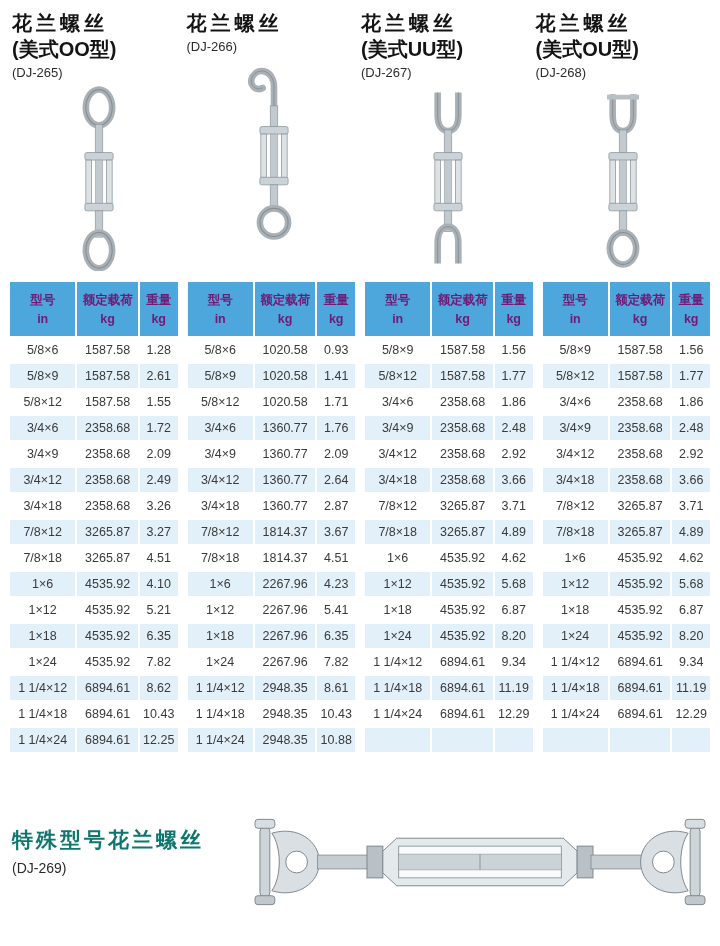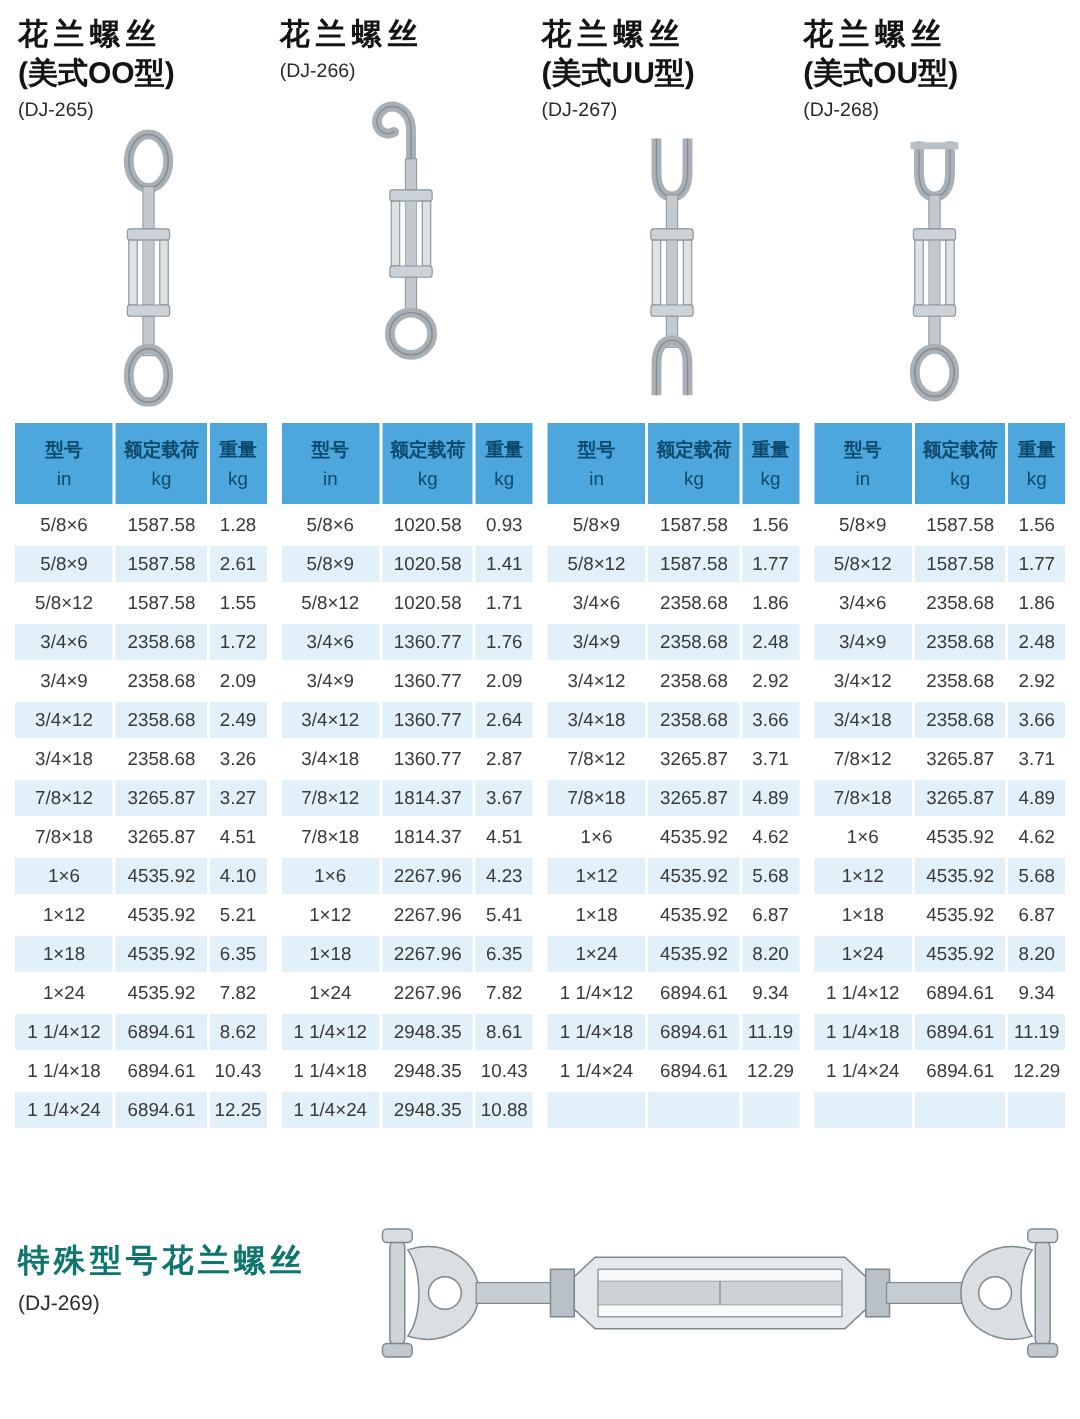--- a/index.html
+++ b/index.html
@@ -14,23 +14,23 @@
   .product-code { font-size:13px; color:#2b2b2b; margin-top:3px; }
   .product-figure { height:190px; display:flex; align-items:center; justify-content:center; margin:2px 0 0 0; }
   .product-figure svg { display:block; }
 
   
   .spec-tables { display:flex; gap:6px; padding:8px 8px 0 8px; }
   table.spec { flex:1 1 0; width:100%; border-collapse:separate; border-spacing:2px; table-layout:fixed; }
   table.spec col.c1 { width:40%; }
   table.spec col.c2 { width:37%; }
   table.spec col.c3 { width:23%; }
-  table.spec th { background:#4da7dc; color:#0c4a6e; font-size:12.5px; font-weight:bold;
+  table.spec th { background:#4da7dc; color:#701a75; font-size:12.5px; font-weight:bold;
                   height:54px; padding:0; vertical-align:middle; }
-  table.spec th .unit { display:block; margin-top:3px; font-weight:normal; }
+  table.spec th .unit { display:block; margin-top:3px; font-weight:bold; }
   table.spec td { background:#ffffff; height:24px; padding:0; text-align:center;
                   font-size:12.5px; color:#3a3a3a; white-space:nowrap; overflow:hidden; }
   table.spec tr:nth-child(even) td { background:#e2f0f9; }
 
   
   .special-row { position:relative; height:150px; margin-top:42px; }
   .special-title { position:absolute; left:12px; top:30px; font-size:21px; font-weight:bold;
                    color:#0f766e; letter-spacing:3px; }
   .special-code { position:absolute; left:12px; top:64px; font-size:14px; color:#2b2b2b;text-align:right; }
   .special-figure { position:absolute; left:252px; top:10px; width:456px; height:112px; }

